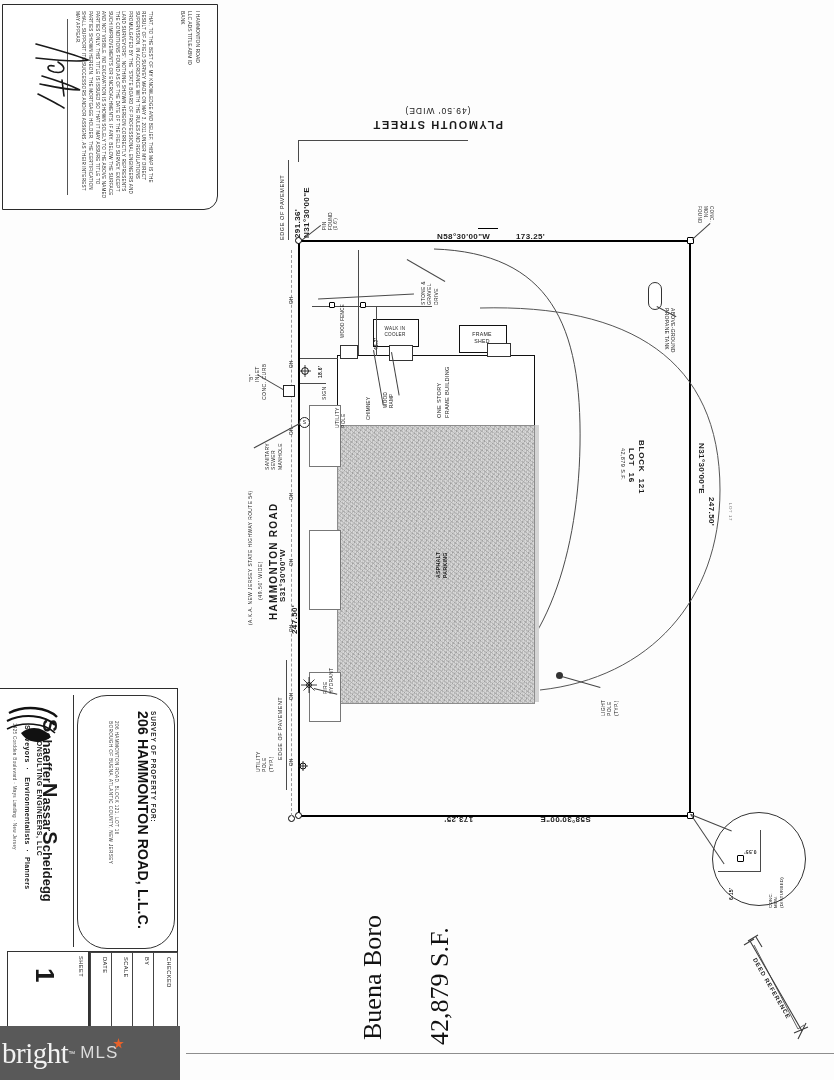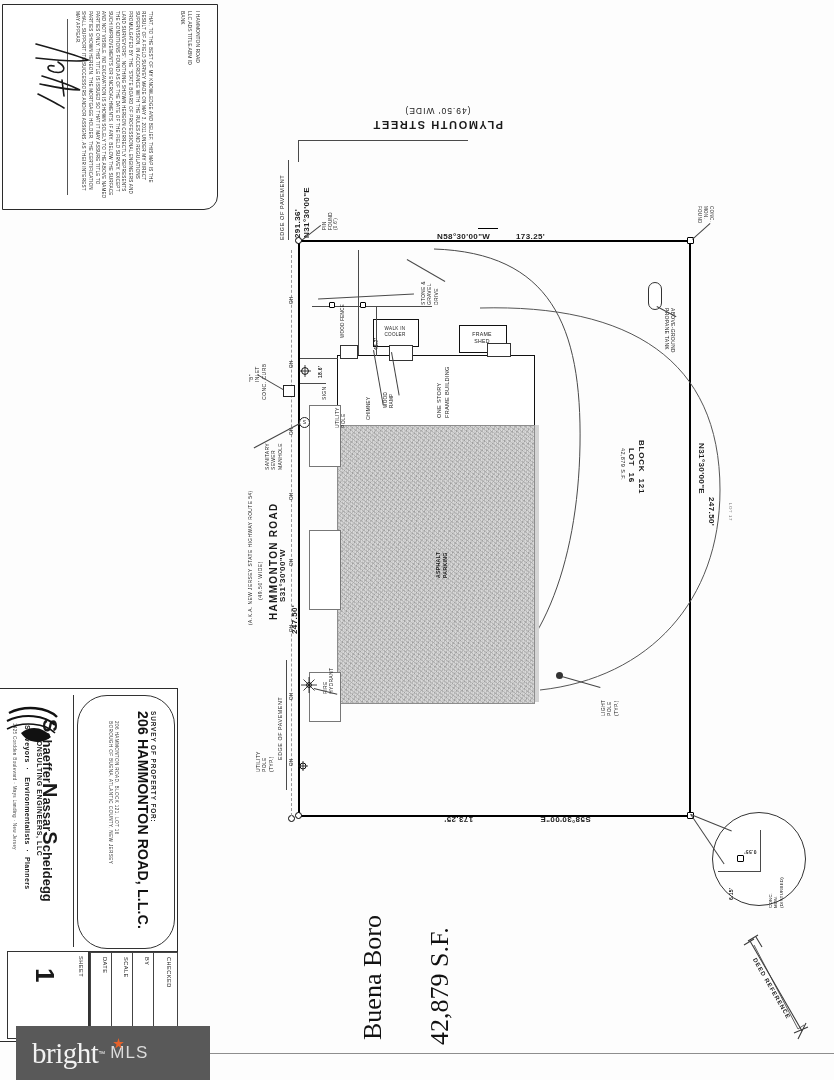--- a/index.html
+++ b/index.html
@@ -65,22 +65,22 @@
   #detail-bubble{position:absolute;left:712px;top:812px;width:92px;height:92px;
       border:1px solid #333;border-radius:50%;background:#fff;}
 
   
   #title-block{position:absolute;left:-2px;top:688px;width:178px;height:352px;
       border:1.4px solid #2b2b2b;background:#fff;}
   .tb-cell{position:absolute;border:1px solid #444;background:#fff;}
   .tb-rot{transform-origin:0 0;transform:rotate(90deg);white-space:pre;}
 
   
-  #watermark{position:absolute;left:16px;top:1026px;width:178px;height:54px;
-      background:#595959;display:flex;align-items:center;padding-left:16px;}
+  #watermark{position:absolute;left:0px;top:1026px;width:178px;height:54px;
+      background:#595959;display:flex;align-items:center;padding-left:2px;}
   #wm-bright{font-family:"Liberation Serif",serif;font-size:29px;color:#f2f2f2;
       letter-spacing:-.5px;}
   #wm-tm{font-size:7px;color:#f2f2f2;vertical-align:super;}
   #wm-mls{font-size:17px;color:#dcdcdc;letter-spacing:1px;margin-left:5px;}
   #wm-star{position:absolute;left:113px;top:1038px;width:11px;height:11px;
       background:#e8622a;clip-path:polygon(50% 0,61% 36%,98% 36%,68% 58%,79% 95%,50% 72%,21% 95%,32% 58%,2% 36%,39% 36%);}
   #wm-rule{position:absolute;left:186px;top:1053px;width:648px;height:1px;background:#8e8e8e;}
 
   .hand{font-family:"Liberation Serif",serif;color:#111;}
 </style>

